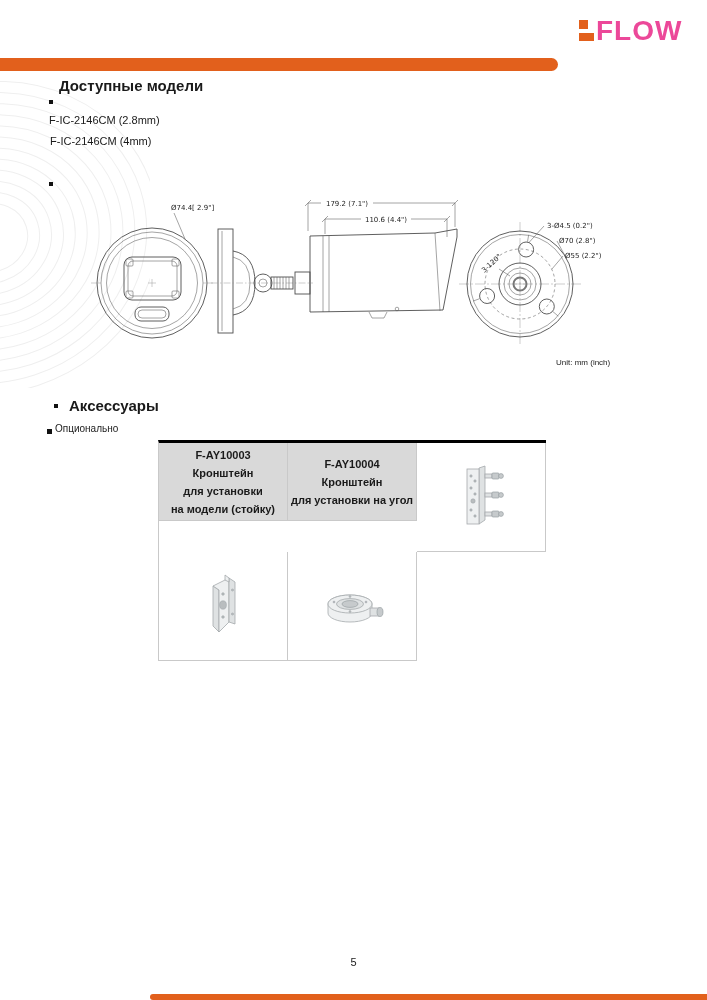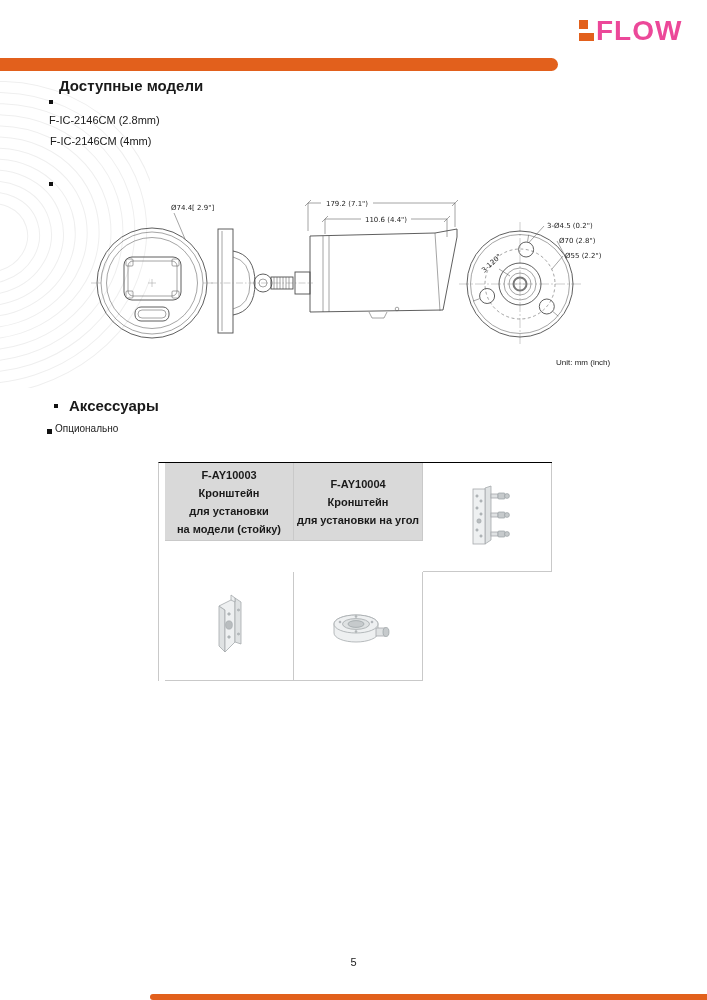--- a/index.html
+++ b/index.html
@@ -27,22 +27,22 @@
   .unit-note{position:absolute;left:556px;top:358px;font-size:8px;color:#222;}
   .pagenum{position:absolute;left:0;top:956px;width:707px;text-align:center;font-size:11px;}
   
   .drawing{position:absolute;left:85px;top:193px;}
   .drawing .ln{stroke:#4d4d4d;stroke-width:0.9;fill:none;}
   .drawing .thin{stroke:#5a5a5a;stroke-width:0.55;fill:none;}
   .drawing .cl{stroke:#999;stroke-width:0.5;fill:none;}
   .drawing text{font-family:"DejaVu Sans",sans-serif;font-size:7px;fill:#222;}
   
   .acc-table{
-    position:absolute;left:158px;top:462px;display:grid;grid-template-columns:129px 129px 129px;
-    border-left:1px solid #c9c9c9;border-top:1px solid #000000;padding-left:6px;
+    position:absolute;left:158px;top:440px;display:grid;grid-template-columns:129px 129px 129px;
+    border-left:1px solid #c9c9c9;border-top:3px solid #000000;
   }
   .acc-table .cell{
     border-right:1px solid #c9c9c9;border-bottom:1px solid #c9c9c9;
     display:flex;flex-direction:column;align-items:center;justify-content:center;text-align:center;
   }
   .acc-table .th{background:#d9d9d9;height:77px;font-weight:700;font-size:11px;line-height:18px;}
   .acc-table .td{height:108px;background:#fff;}
   .acc-img .f1{fill:#eef0f1;stroke:#a5a9ac;stroke-width:0.8;}
   .acc-img .f2{fill:#dfe2e3;stroke:#a5a9ac;stroke-width:0.8;}
   .acc-img .f3{fill:#c6cacc;stroke:#9aa0a4;stroke-width:0.7;}

